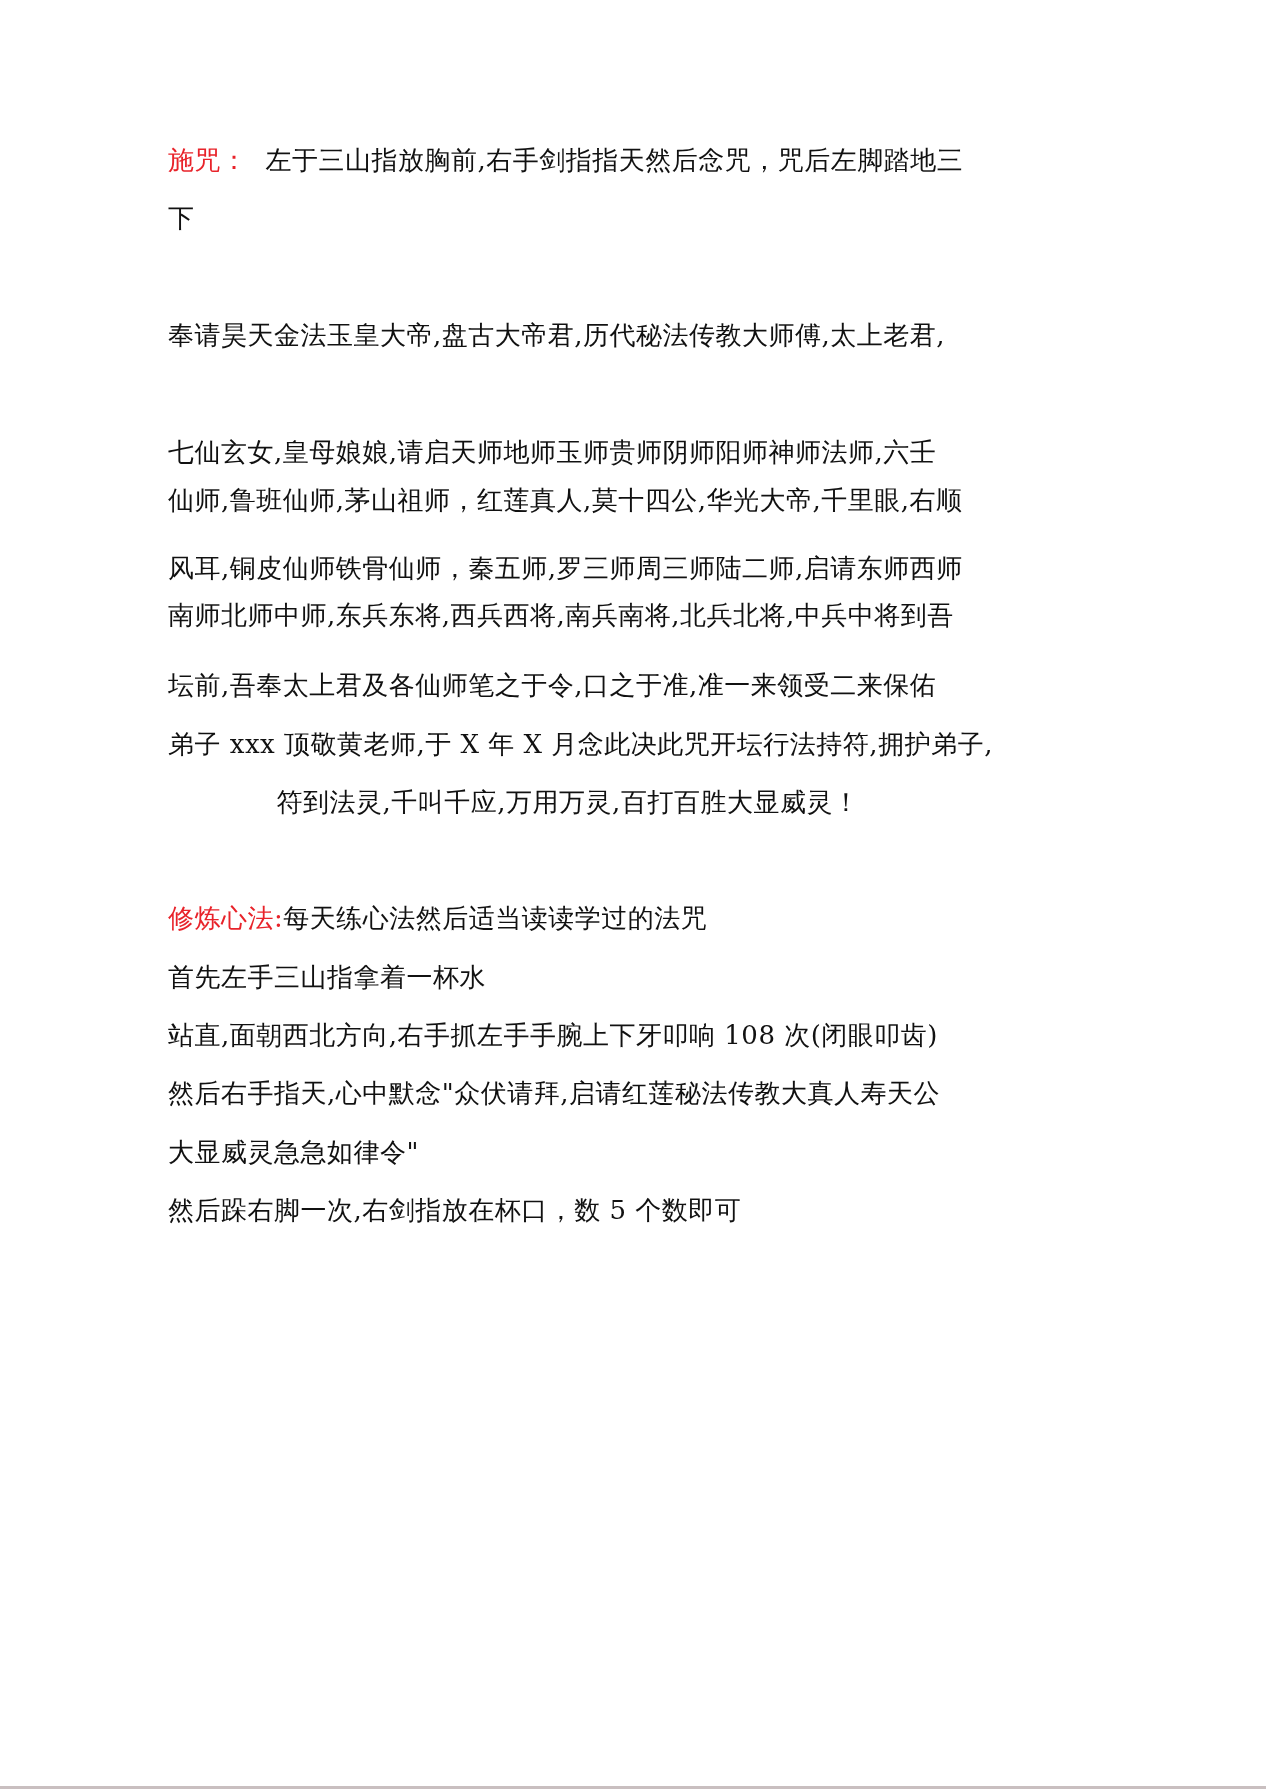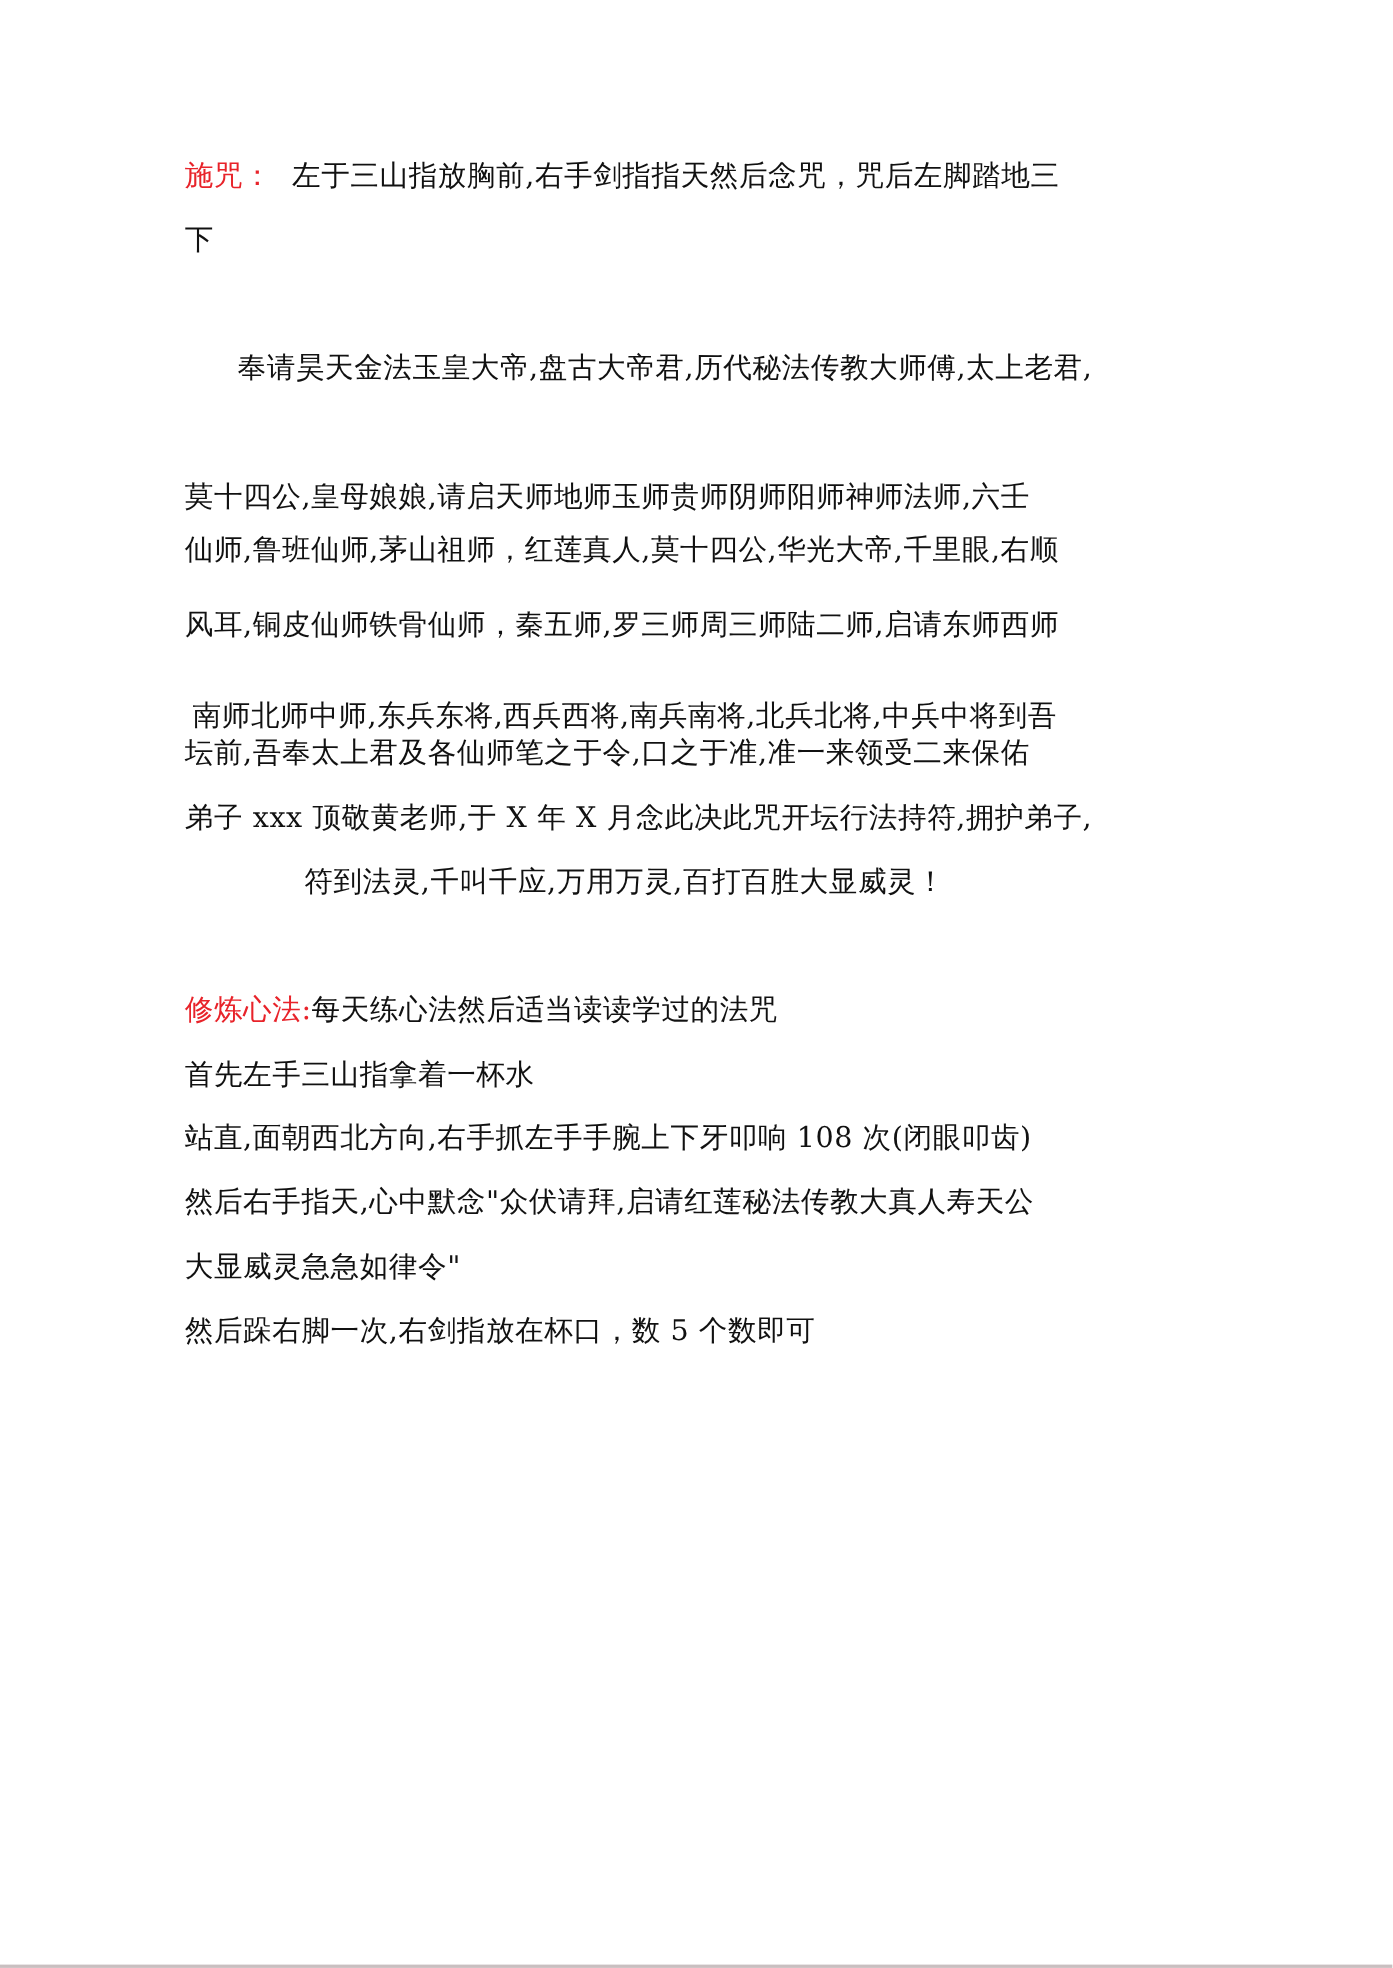--- a/index.html
+++ b/index.html
@@ -48,25 +48,25 @@
 </head>
 <body>
 
 <div class="page">
 
   <div class="line" style="top:143px;">
     <span class="red">施咒：</span><span style="display:inline-block;width:18px;"></span><span>左于三山指放胸前,右手剑指指天然后念咒，咒后左脚踏地三</span>
   </div>
   <div class="line" style="top:201px;">下</div>
 
-  <div class="line" style="top:318px;margin-left:48px;">奉请昊天金法玉皇大帝,盘古大帝君,历代秘法传教大师傅,太上老君,</div>
-  <div class="line" style="top:435px;">莫十四公,皇母娘娘,请启天师地师玉师贵师阴师阳师神师法师,六壬</div>
+  <div class="line" style="top:318px;">奉请昊天金法玉皇大帝,盘古大帝君,历代秘法传教大师傅,太上老君,</div>
+  <div class="line" style="top:435px;">七仙玄女,皇母娘娘,请启天师地师玉师贵师阴师阳师神师法师,六壬</div>
   <div class="line" style="top:483px;">仙师,鲁班仙师,茅山祖师，红莲真人,莫十四公,华光大帝,千里眼,右顺</div>
   <div class="line" style="top:551px;">风耳,铜皮仙师铁骨仙师，秦五师,罗三师周三师陆二师,启请东师西师</div>
-  <div class="line" style="top:634px;text-align:center;">南师北师中师,东兵东将,西兵西将,南兵南将,北兵北将,中兵中将到吾</div>
+  <div class="line" style="top:598px;">南师北师中师,东兵东将,西兵西将,南兵南将,北兵北将,中兵中将到吾</div>
   <div class="line" style="top:668px;">坛前,吾奉太上君及各仙师笔之于令,口之于准,准一来领受二来保佑</div>
   <div class="line" style="top:727px;">弟子 xxx 顶敬黄老师,于 X 年 X 月念此决此咒开坛行法持符,拥护弟子,</div>
   <div class="line" style="top:785px;text-align:center;">符到法灵,千叫千应,万用万灵,百打百胜大显威灵！</div>
 
   <div class="line" style="top:901px;">
     <span class="red">修炼心法:</span><span>每天练心法然后适当读读学过的法咒</span>
   </div>
   <div class="line" style="top:960px;">首先左手三山指拿着一杯水</div>
   <div class="line" style="top:1018px;">站直,面朝西北方向,右手抓左手手腕上下牙叩响 108 次(闭眼叩齿)</div>
   <div class="line" style="top:1076px;">然后右手指天,心中默念"众伏请拜,启请红莲秘法传教大真人寿天公</div>

